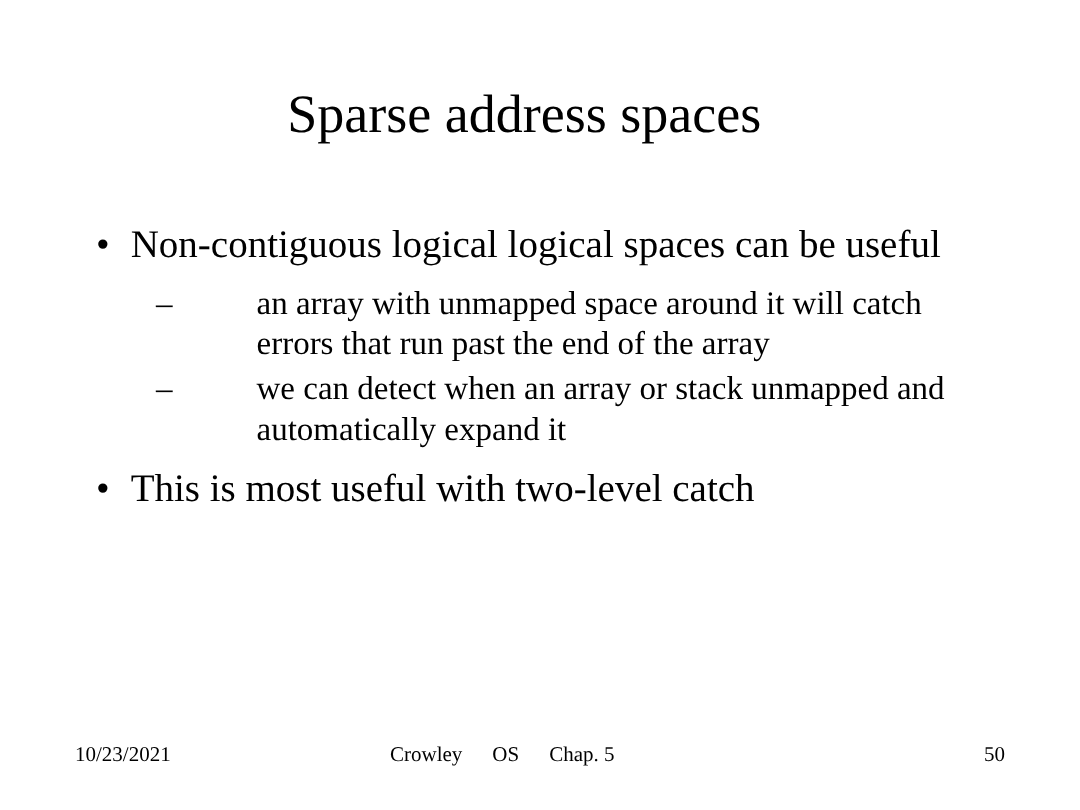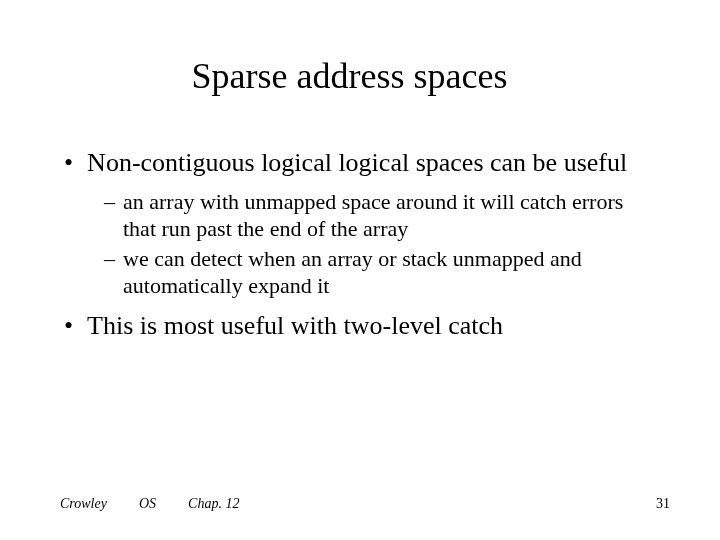--- a/index.html
+++ b/index.html
@@ -58,38 +58,38 @@
       align-items: flex-start;
       line-height: 1.25;
       margin-bottom: 2px;
     }
     .sub-marker {
       margin-right: 8px;
       flex-shrink: 0;
     }
     .sub-text {
       flex: 1;
+      margin-left: 48px;
     }
     .footer {
       position: absolute;
       bottom: 28px;
       left: 50px;
       right: 50px;
       display: flex;
       font-size: 14px;
     }
     .footer-date {
       width: 200px;
     }
     .footer-center {
       flex: 1;
       display: flex;
-      gap: 32px;
+      gap: 20px;
       padding-left: 10px;
-      font-style: italic;
     }
     .footer-page {
       width: 40px;
       text-align: right;
     }
   </style>
 </head>
 <body>
 
 <div class="slide">
@@ -114,20 +114,21 @@
     </div>
 
     <div class="bullet-item">
       <span class="bullet-marker">•</span>
       <span class="bullet-text">This is most useful with two-level catch</span>
     </div>
 
   </div>
 
   <div class="footer">
+    <div class="footer-date">10/23/2021</div>
     <div class="footer-center">
       <span>Crowley</span>
       <span>OS</span>
-      <span>Chap. 12</span>
+      <span>Chap. 5</span>
     </div>
-    <div class="footer-page">31</div>
+    <div class="footer-page">50</div>
   </div>
 </div>
 
 </body></html>

